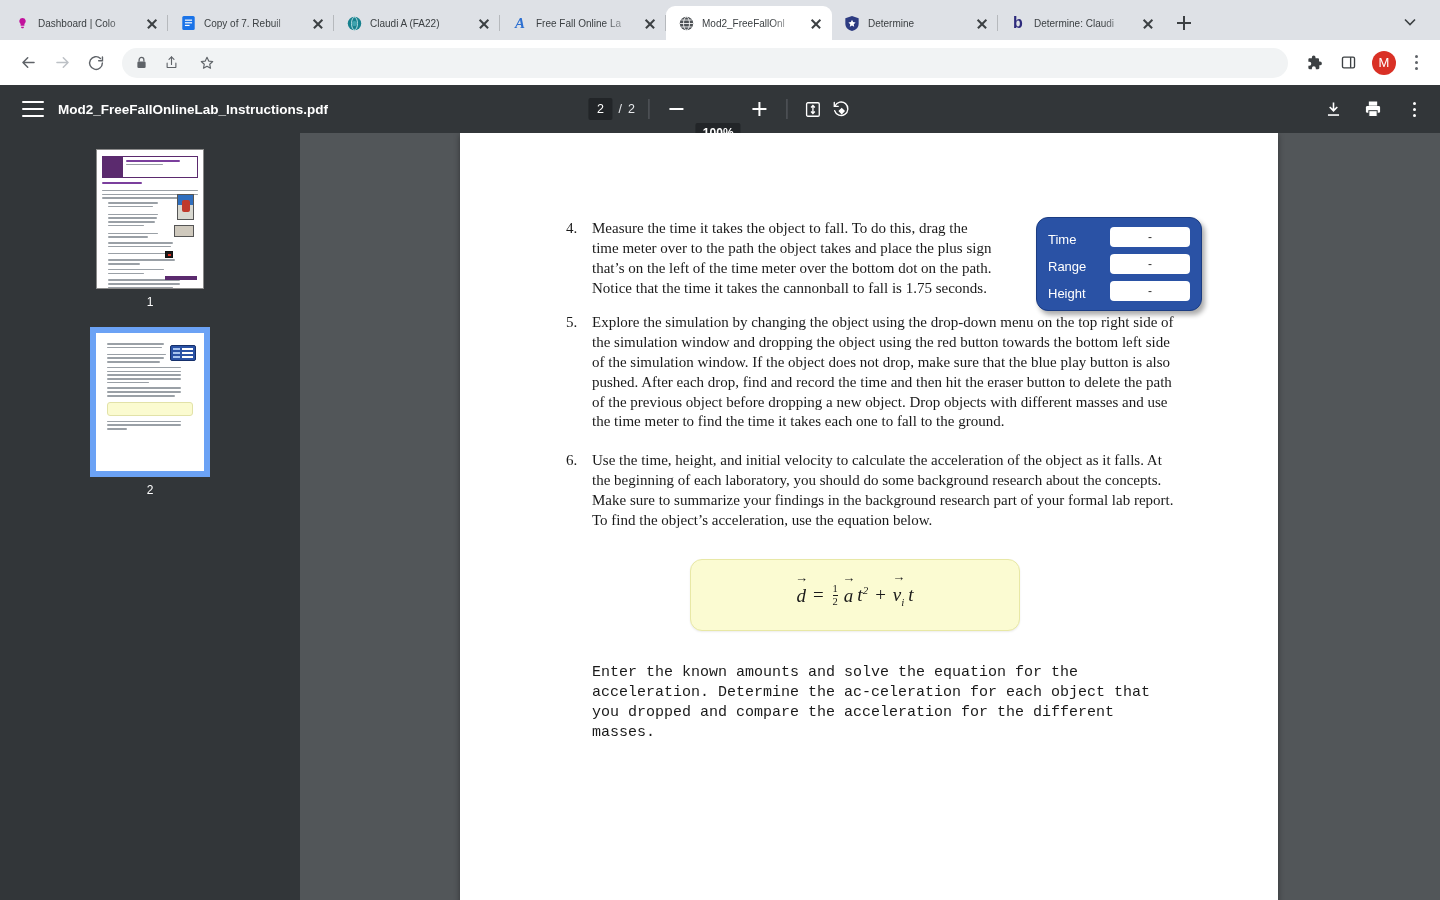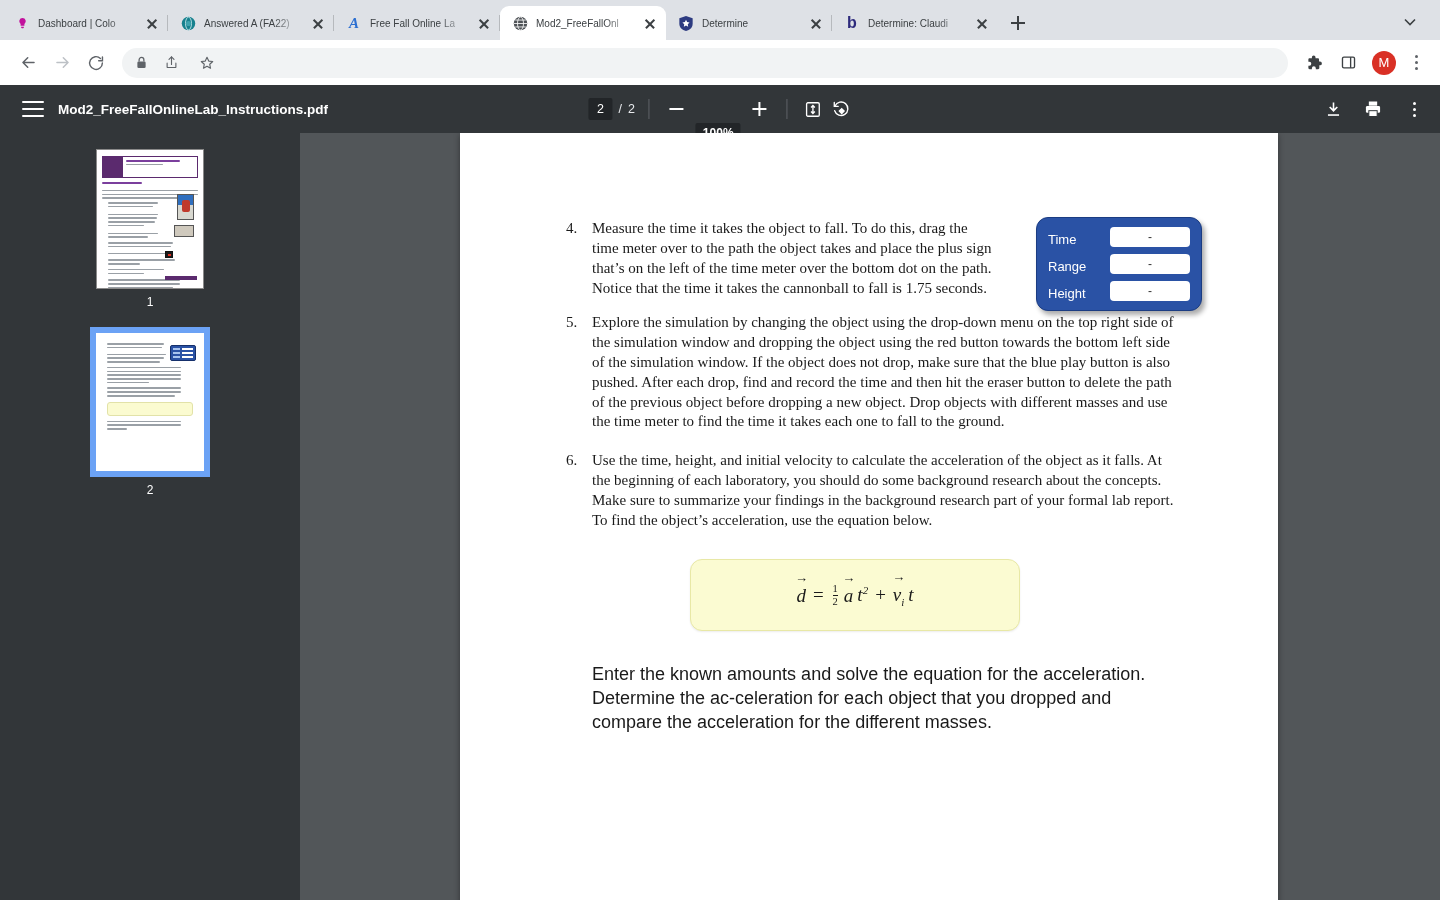--- a/index.html
+++ b/index.html
@@ -268,51 +268,64 @@
     display: inline-flex; flex-direction: column; align-items: center;
     font-size: 10.5px; font-style: normal; line-height: 1.08; vertical-align: middle;
     margin: 0 2px;
   }
   .frac .den { border-top: 1px solid #1a1a1a; padding-top: 0; }
   .sup { font-size: 11px; vertical-align: super; font-style: italic; }
   .sub { font-size: 11px; vertical-align: sub; font-style: italic; }
 
   #closing-para {
     margin-top: 32px; padding: 0 10px 0 26px;
-    font-size: 18px; line-height: 1.33; font-family: Liberation Sans, sans-serif;
+    font-size: 15px; line-height: 1.33; font-family: Liberation Mono, monospace;
   }
 </style>
 </head>
 <body>
 
 <div id="browser-chrome">
 
   <div id="tab-strip">
 
     <div class="tab inactive">
       <span class="tab-favicon" style="color:#c2119c">
         <svg width="13" height="13" viewBox="0 0 24 24" fill="#c2119c">
             <path d="M12 2a6 6 0 0 0-3.5 10.9V16h7v-3.1A6 6 0 0 0 12 2zm-2.5 16v1.2c0 .9.7 1.6 1.6 1.6h1.8c.9 0 1.6-.7 1.6-1.6V18h-5z"></path>
           </svg>
       </span>
       <span class="tab-title">Dashboard | Colo</span>
       <span class="tab-close"></span>
       <span class="divider"></span>
     </div>
 
+    <div class="tab inactive">
+      <span class="tab-favicon">
+        <svg width="13" height="14" viewBox="0 0 16 18">
+            <rect width="16" height="18" rx="2" fill="#1a73e8"></rect>
+            <rect x="3.4" y="4.6" width="9.2" height="1.5" fill="#fff"></rect>
+            <rect x="3.4" y="8" width="9.2" height="1.5" fill="#fff"></rect>
+            <rect x="3.4" y="11.4" width="6" height="1.5" fill="#fff"></rect>
+          </svg>
+      </span>
+      <span class="tab-title">Copy of 7. Rebuil</span>
+      <span class="tab-close"></span>
+      <span class="divider"></span>
+    </div>
 
     <div class="tab inactive">
       <span class="tab-favicon">
         <svg width="15" height="15" viewBox="0 0 20 20">
             <circle cx="10" cy="10" r="9" fill="#17818e"></circle>
             <ellipse cx="10" cy="10" rx="4" ry="8.5" fill="none" stroke="#bfe3e8" stroke-width="1.2"></ellipse>
             <circle cx="10" cy="10" r="3.4" fill="#3fa3ae"></circle>
           </svg>
       </span>
-      <span class="tab-title">Answered A (FA22)</span>
+      <span class="tab-title">Claudi A (FA22)</span>
       <span class="tab-close"></span>
       <span class="divider"></span>
     </div>
 
     <div class="tab inactive">
       <span class="tab-favicon" style="color:#2c6fd1; font-family:'Liberation Serif',serif; font-style:italic; font-size:15px;">A</span>
       <span class="tab-title">Free Fall Online La</span>
       <span class="tab-close"></span>
       <span class="divider"></span>
     </div>

